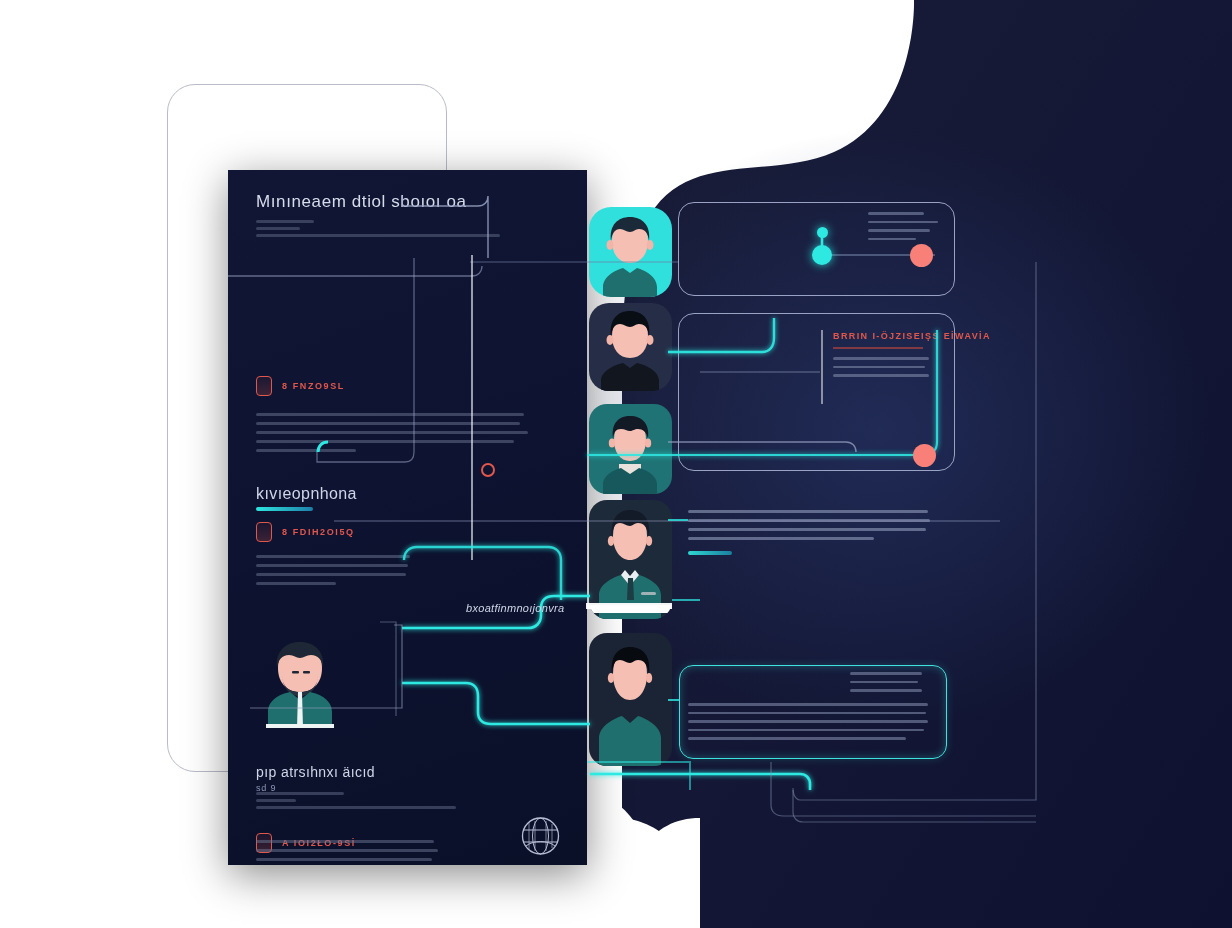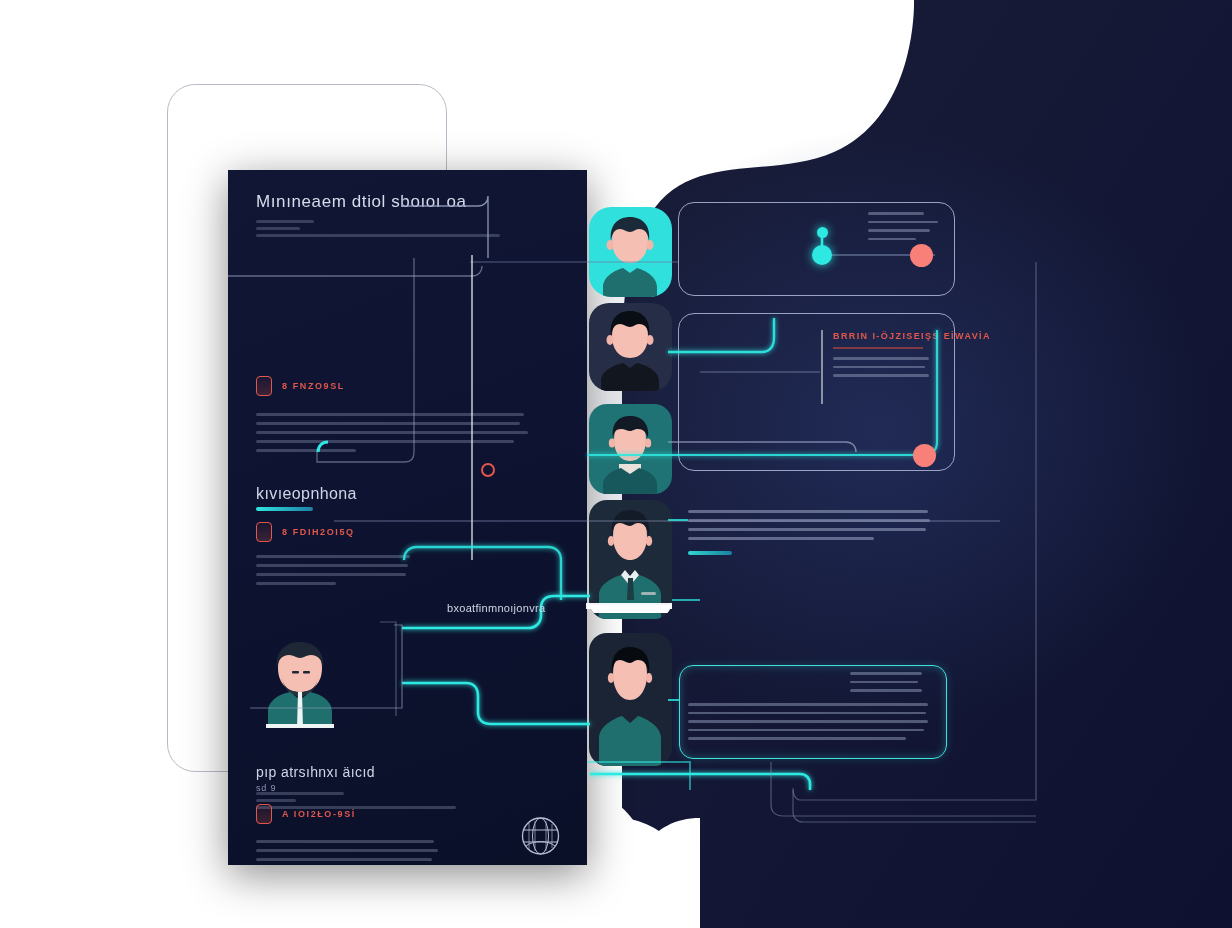--- a/index.html
+++ b/index.html
@@ -179,21 +179,21 @@
 
     <div class="sec-head" style="left:28px; top:594px; font-size:14px;">pıp atrsıhnxı äıcıd</div>
     <div class="chip-text" style="position:absolute; left:28px; top:613px; color:#8d96b4; letter-spacing:.8px; font-weight:400;">sd 9</div>
 
     <div class="mp-meta" style="top:622px;">
       <div class="ln" style="width:88px"></div>
       <div class="ln" style="width:40px"></div>
       <div class="ln" style="width:200px"></div>
     </div>
 
-    <div class="chip-row" style="left:28px; top:634px;">
+    <div class="chip-row" style="left:28px; top:663px;">
       <span class="chip-box"></span>
       <span class="chip-text">A IOI2ŁO-9Sİ</span>
     </div>
 
     <div class="para" style="left:28px; top:670px;">
       <div class="ln" style="width:178px"></div>
       <div class="ln" style="width:182px"></div>
       <div class="ln" style="width:176px"></div>
 
     </div>
@@ -375,15 +375,15 @@
 
     <path d="M586,606 H672" stroke="#ffffff" stroke-width="6" opacity=".95"></path>
   </svg>
 
   <div class="dot-cy" style="left:812px; top:245px; width:20px; height:20px;"></div>
   <div class="dot-cy" style="left:817px; top:227px; width:11px; height:11px;"></div>
   <div class="dot-red" style="left:910px; top:244px; width:23px; height:23px;"></div>
   <div class="dot-red" style="left:913px; top:444px; width:23px; height:23px;"></div>
   <div class="ring-red" style="left:481px; top:463px; width:14px; height:14px;"></div>
 
-  <div class="label-mid" style="left:447px; top:602px;">bxoatfinmnoıjonvra</div>
+  <div class="label-mid" style="left:466px; top:602px;font-style:italic;">bxoatfinmnoıjonvra</div>
 
 </div>
 
 </body></html>

